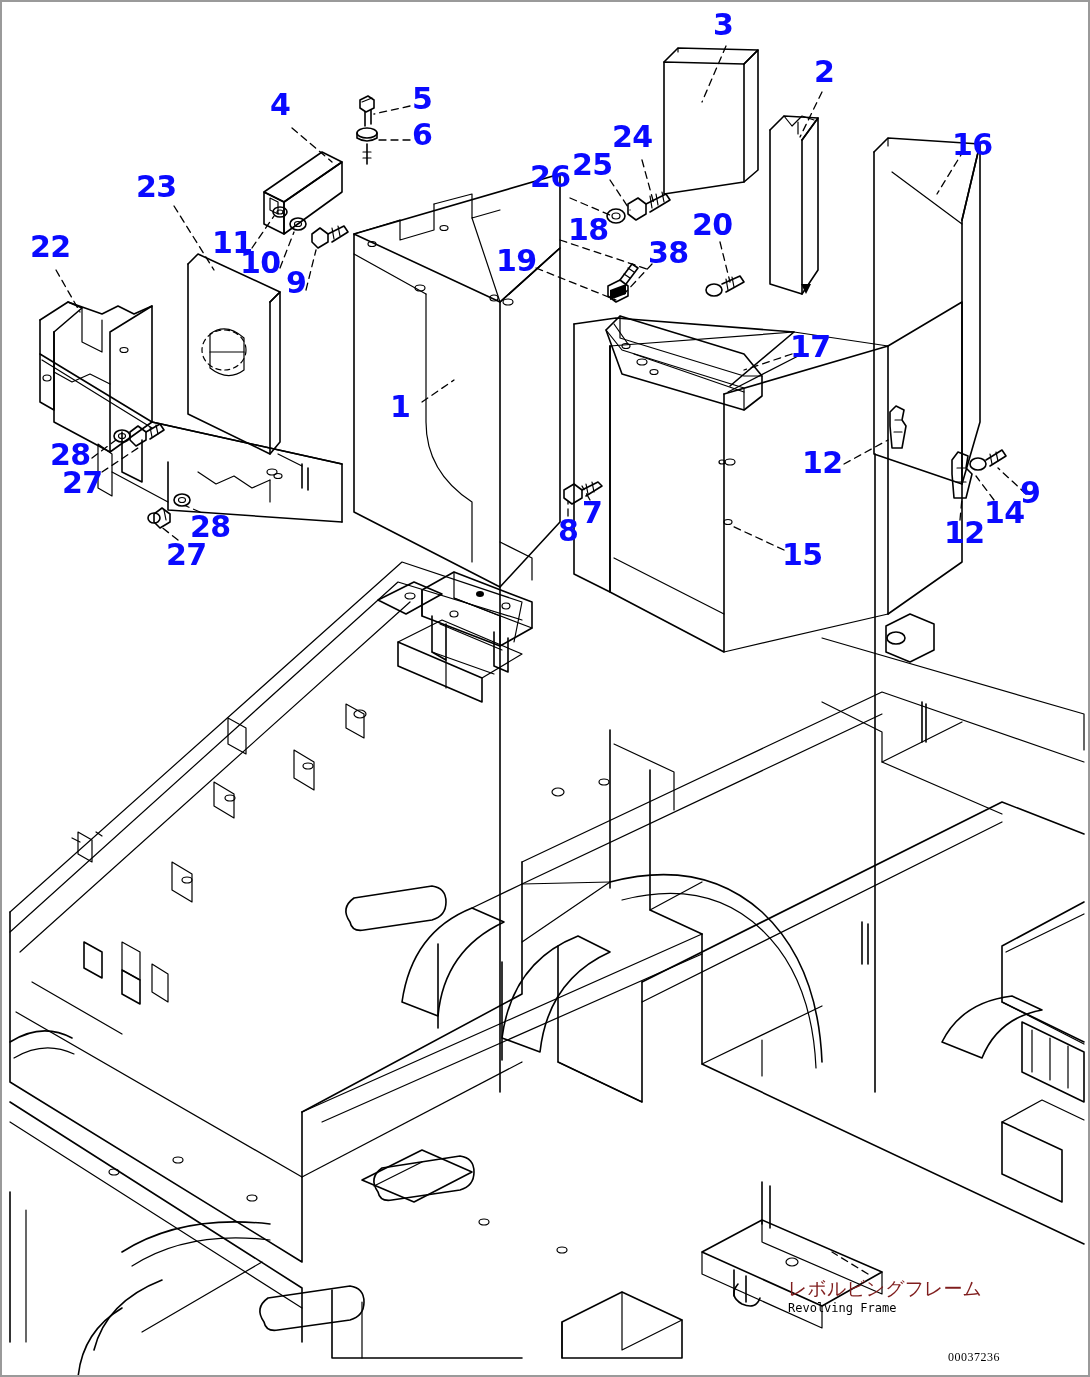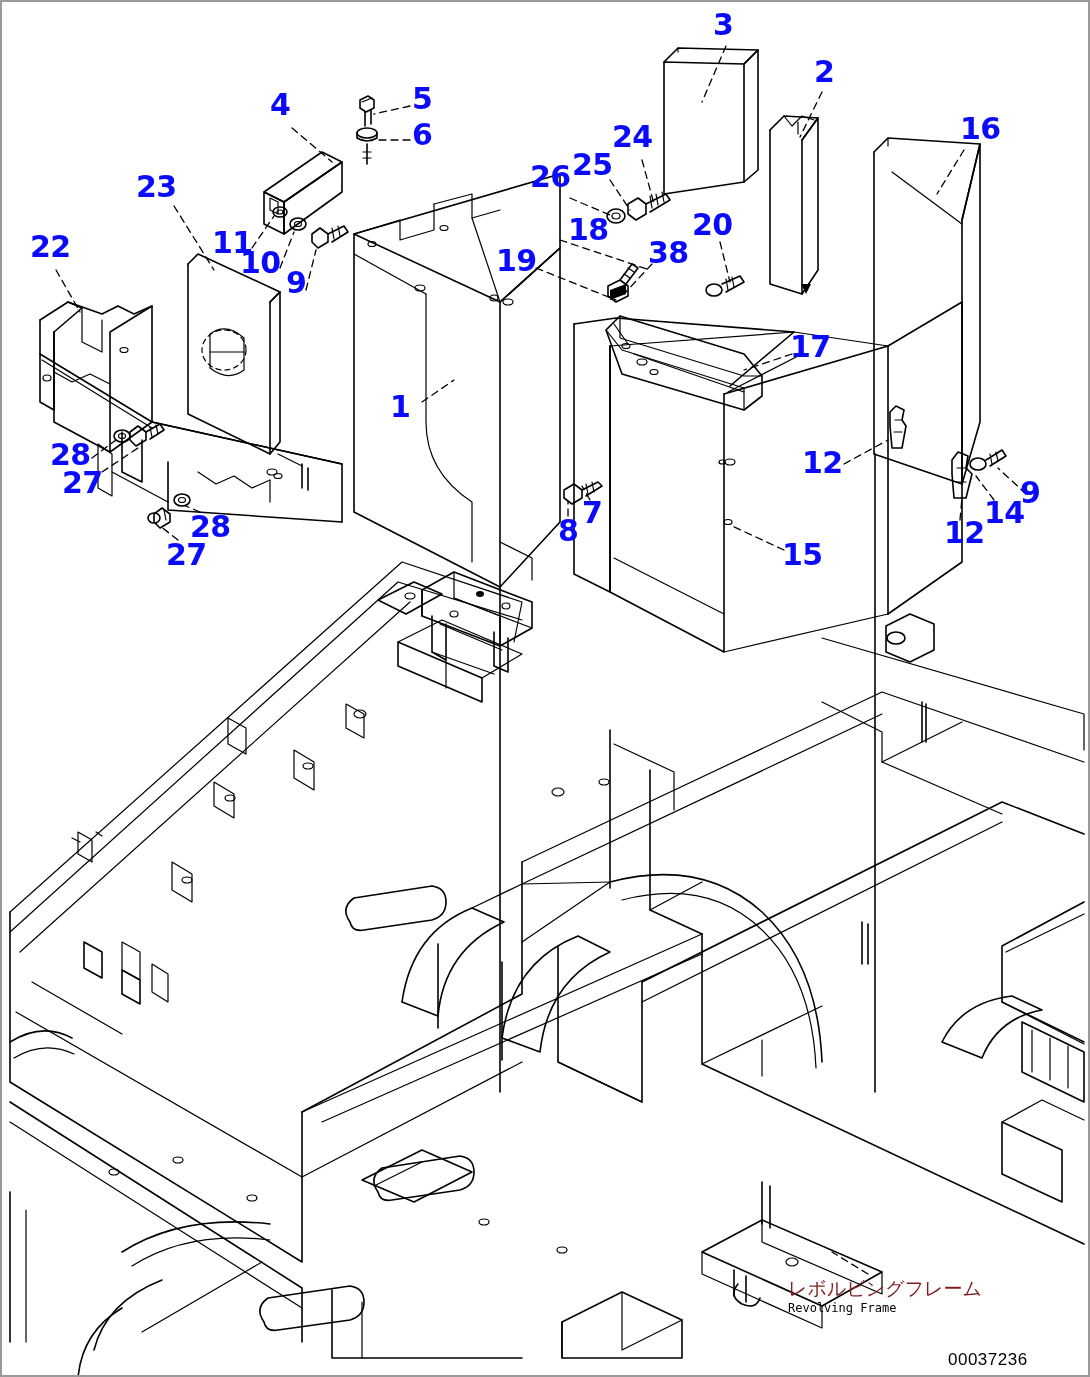--- a/index.html
+++ b/index.html
@@ -7,22 +7,22 @@
   #sheet{position:relative;width:1090px;height:1377px;background:#fff;
          box-sizing:border-box;border:2px solid #9a9a9a;overflow:hidden;}
   #art{position:absolute;left:0;top:0;width:1090px;height:1377px;}
   .callout{position:absolute;color:#0a0aff;font-family:"DejaVu Sans",sans-serif;
            font-weight:bold;font-size:30px;line-height:1;letter-spacing:-0.5px;
            white-space:nowrap;user-select:none;}
   .jpn{position:absolute;color:#7f1d1d;font-family:"DejaVu Sans",sans-serif;
        font-size:19px;line-height:1.08;white-space:nowrap;}
   .eng{position:absolute;color:#000;font-family:"DejaVu Sans Mono","DejaVu Sans",monospace;
        font-size:12px;line-height:1;white-space:nowrap;}
-  .drawno{position:absolute;color:#000;font-family:Liberation Sans, sans-serif;
-          font-size:17px;letter-spacing:0.5px;white-space:nowrap;}
+  .drawno{position:absolute;color:#000;font-family:Liberation Serif, serif;
+          font-size:12px;letter-spacing:0.5px;white-space:nowrap;}
 </style>
 </head>
 <body>
 
 <div id="sheet">
 
   <svg id="art" viewBox="0 0 1090 1377">
     <defs>
       <style>
         .ln{fill:none;stroke:#000;stroke-width:1.6;stroke-linecap:round;stroke-linejoin:round;}
@@ -386,21 +386,21 @@
       <path class="ln" d="M120 968 L138 978 L138 1002 L120 992 Z"></path>
       <path class="lnt" d="M30 980 L120 1032"></path>
 
       <path class="lnt" d="M300 1110 L700 932"></path>
       <path class="lnt" d="M320 1120 L700 952"></path>
     </g>
   </svg>
 
   <div class="callout" style="left:711px;top:8px;">3</div>
   <div class="callout" style="left:812px;top:55px;">2</div>
-  <div class="callout" style="left:950px;top:112px;margin-left:8px;">16</div>
+  <div class="callout" style="left:950px;top:128px;">16</div>
   <div class="callout" style="left:268px;top:88px;">4</div>
   <div class="callout" style="left:410px;top:82px;">5</div>
   <div class="callout" style="left:410px;top:118px;">6</div>
   <div class="callout" style="left:610px;top:120px;">24</div>
   <div class="callout" style="left:570px;top:148px;">25</div>
   <div class="callout" style="left:528px;top:160px;">26</div>
   <div class="callout" style="left:690px;top:208px;">20</div>
   <div class="callout" style="left:646px;top:236px;">38</div>
   <div class="callout" style="left:518px;top:213px;margin-left:48px;">18</div>
   <div class="callout" style="left:494px;top:244px;">19</div>

